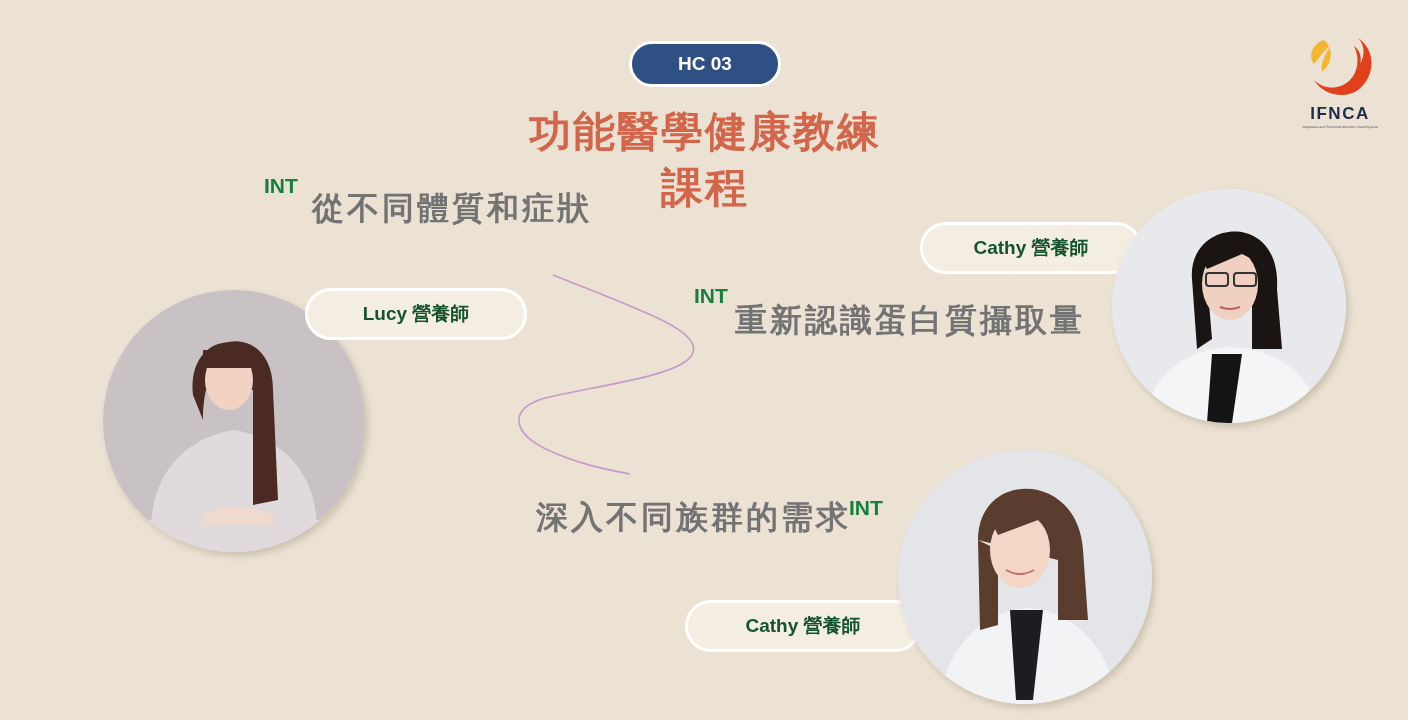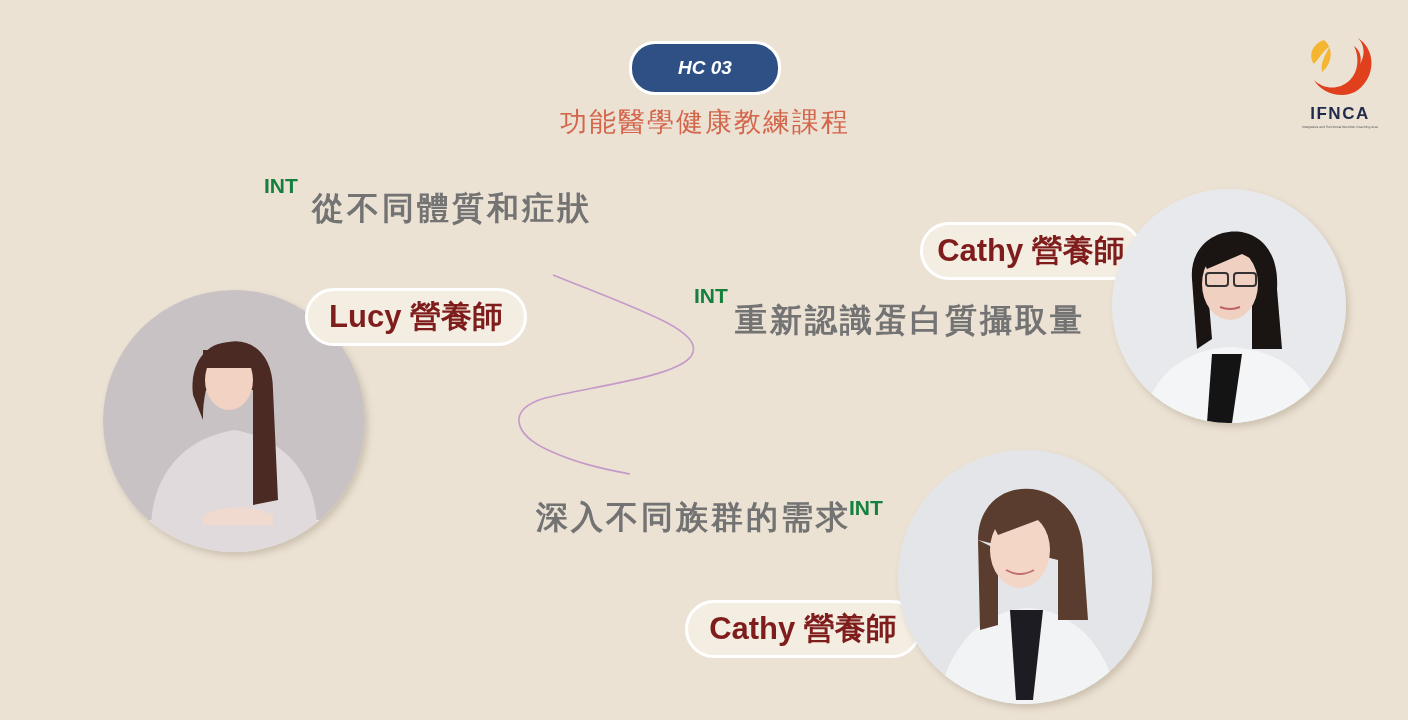--- a/index.html
+++ b/index.html
@@ -6,35 +6,35 @@
     html, body { width: 1408px; height: 720px; overflow: hidden; }
     body {
       background: #ebe2d4;
       font-family: "DejaVu Sans", "Liberation Sans", sans-serif;
       position: relative;
     }
     .abs { position: absolute; }
 
     
     .course-badge {
-      left: 629px; top: 41px; width: 152px; height: 54px;
+      left: 629px; top: 41px; width: 152px; height: 46px;
       background: #2e5085;
       border: 3px solid #ffffff;
       border-radius: 26px;
       color: #ffffff;
       font-family: "Liberation Sans", sans-serif;
       font-weight: bold;
       font-size: 19px;
-      display: flex; align-items: center; justify-content: center; font-style: italic;
+      display: flex; align-items: center; justify-content: center;
     }
     .course-title {
       left: 520px; top: 104px; width: 370px; text-align: center;
       color: #d3654a;
-      font-weight: normal;
-      font-size: 27px;
+      font-weight: bold;
+      font-size: 42px;
       letter-spacing: 2px;
     }
 
     
     .logo { left: 1300px; top: 32px; width: 80px; height: 105px; }
     .logo-text {
       position: absolute; left: 0; top: 72px; width: 80px; text-align: center;
       color: #1f2b4a; font-family: "Liberation Sans", sans-serif;
       font-weight: bold; font-size: 17px; letter-spacing: 1.5px;
     }
@@ -57,26 +57,26 @@
       font-family: "Liberation Sans", sans-serif;
       font-weight: bold;
       font-size: 21px;
     }
 
     
     .name-pill {
       background: #f4ede2;
       border: 3px solid #ffffff;
       border-radius: 30px;
-      height: 58px;
+      height: 52px;
       display: flex; align-items: center; justify-content: center;
-      color: #7f1d1d;
+      color: #14532d;
       font-family: "Liberation Sans", sans-serif;
       font-weight: bold;
-      font-size: 31px;
+      font-size: 19px;
     }
 
     
     .photo {
       border-radius: 50%;
       overflow: hidden;
       box-shadow: 3px 4px 6px rgba(120, 100, 70, 0.25);
     }
     .photo svg { display: block; width: 100%; height: 100%; }
 

